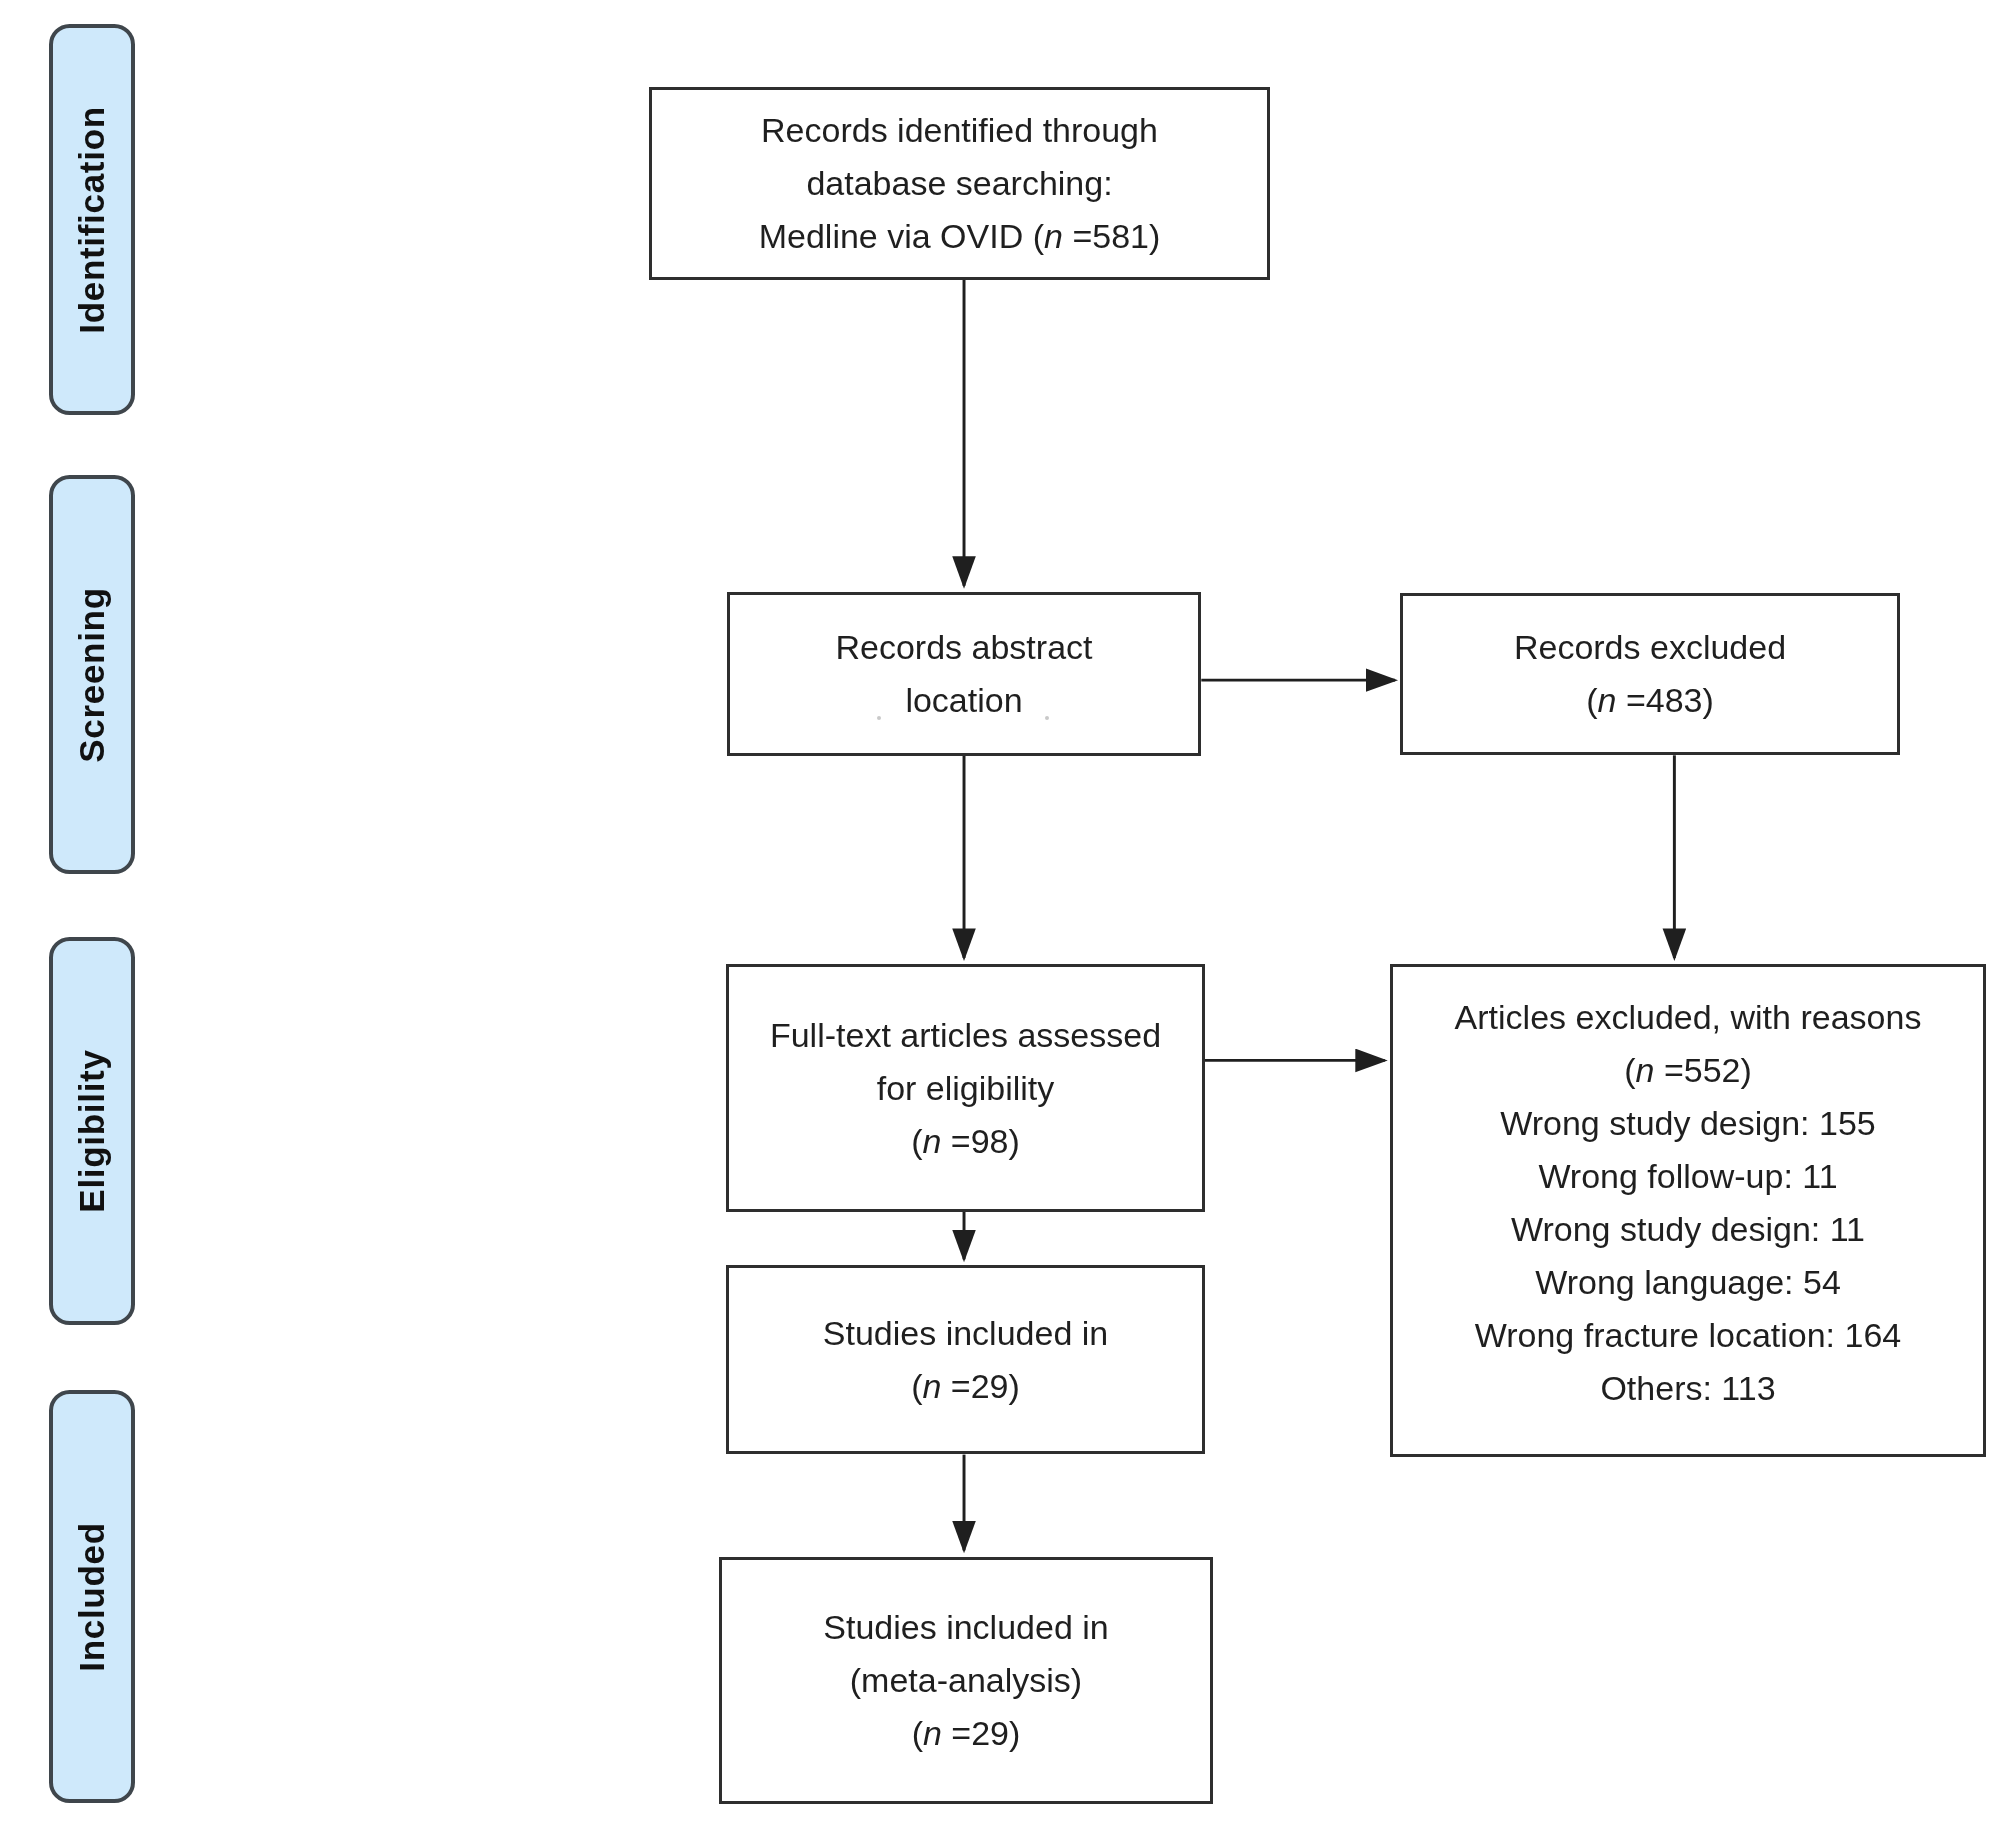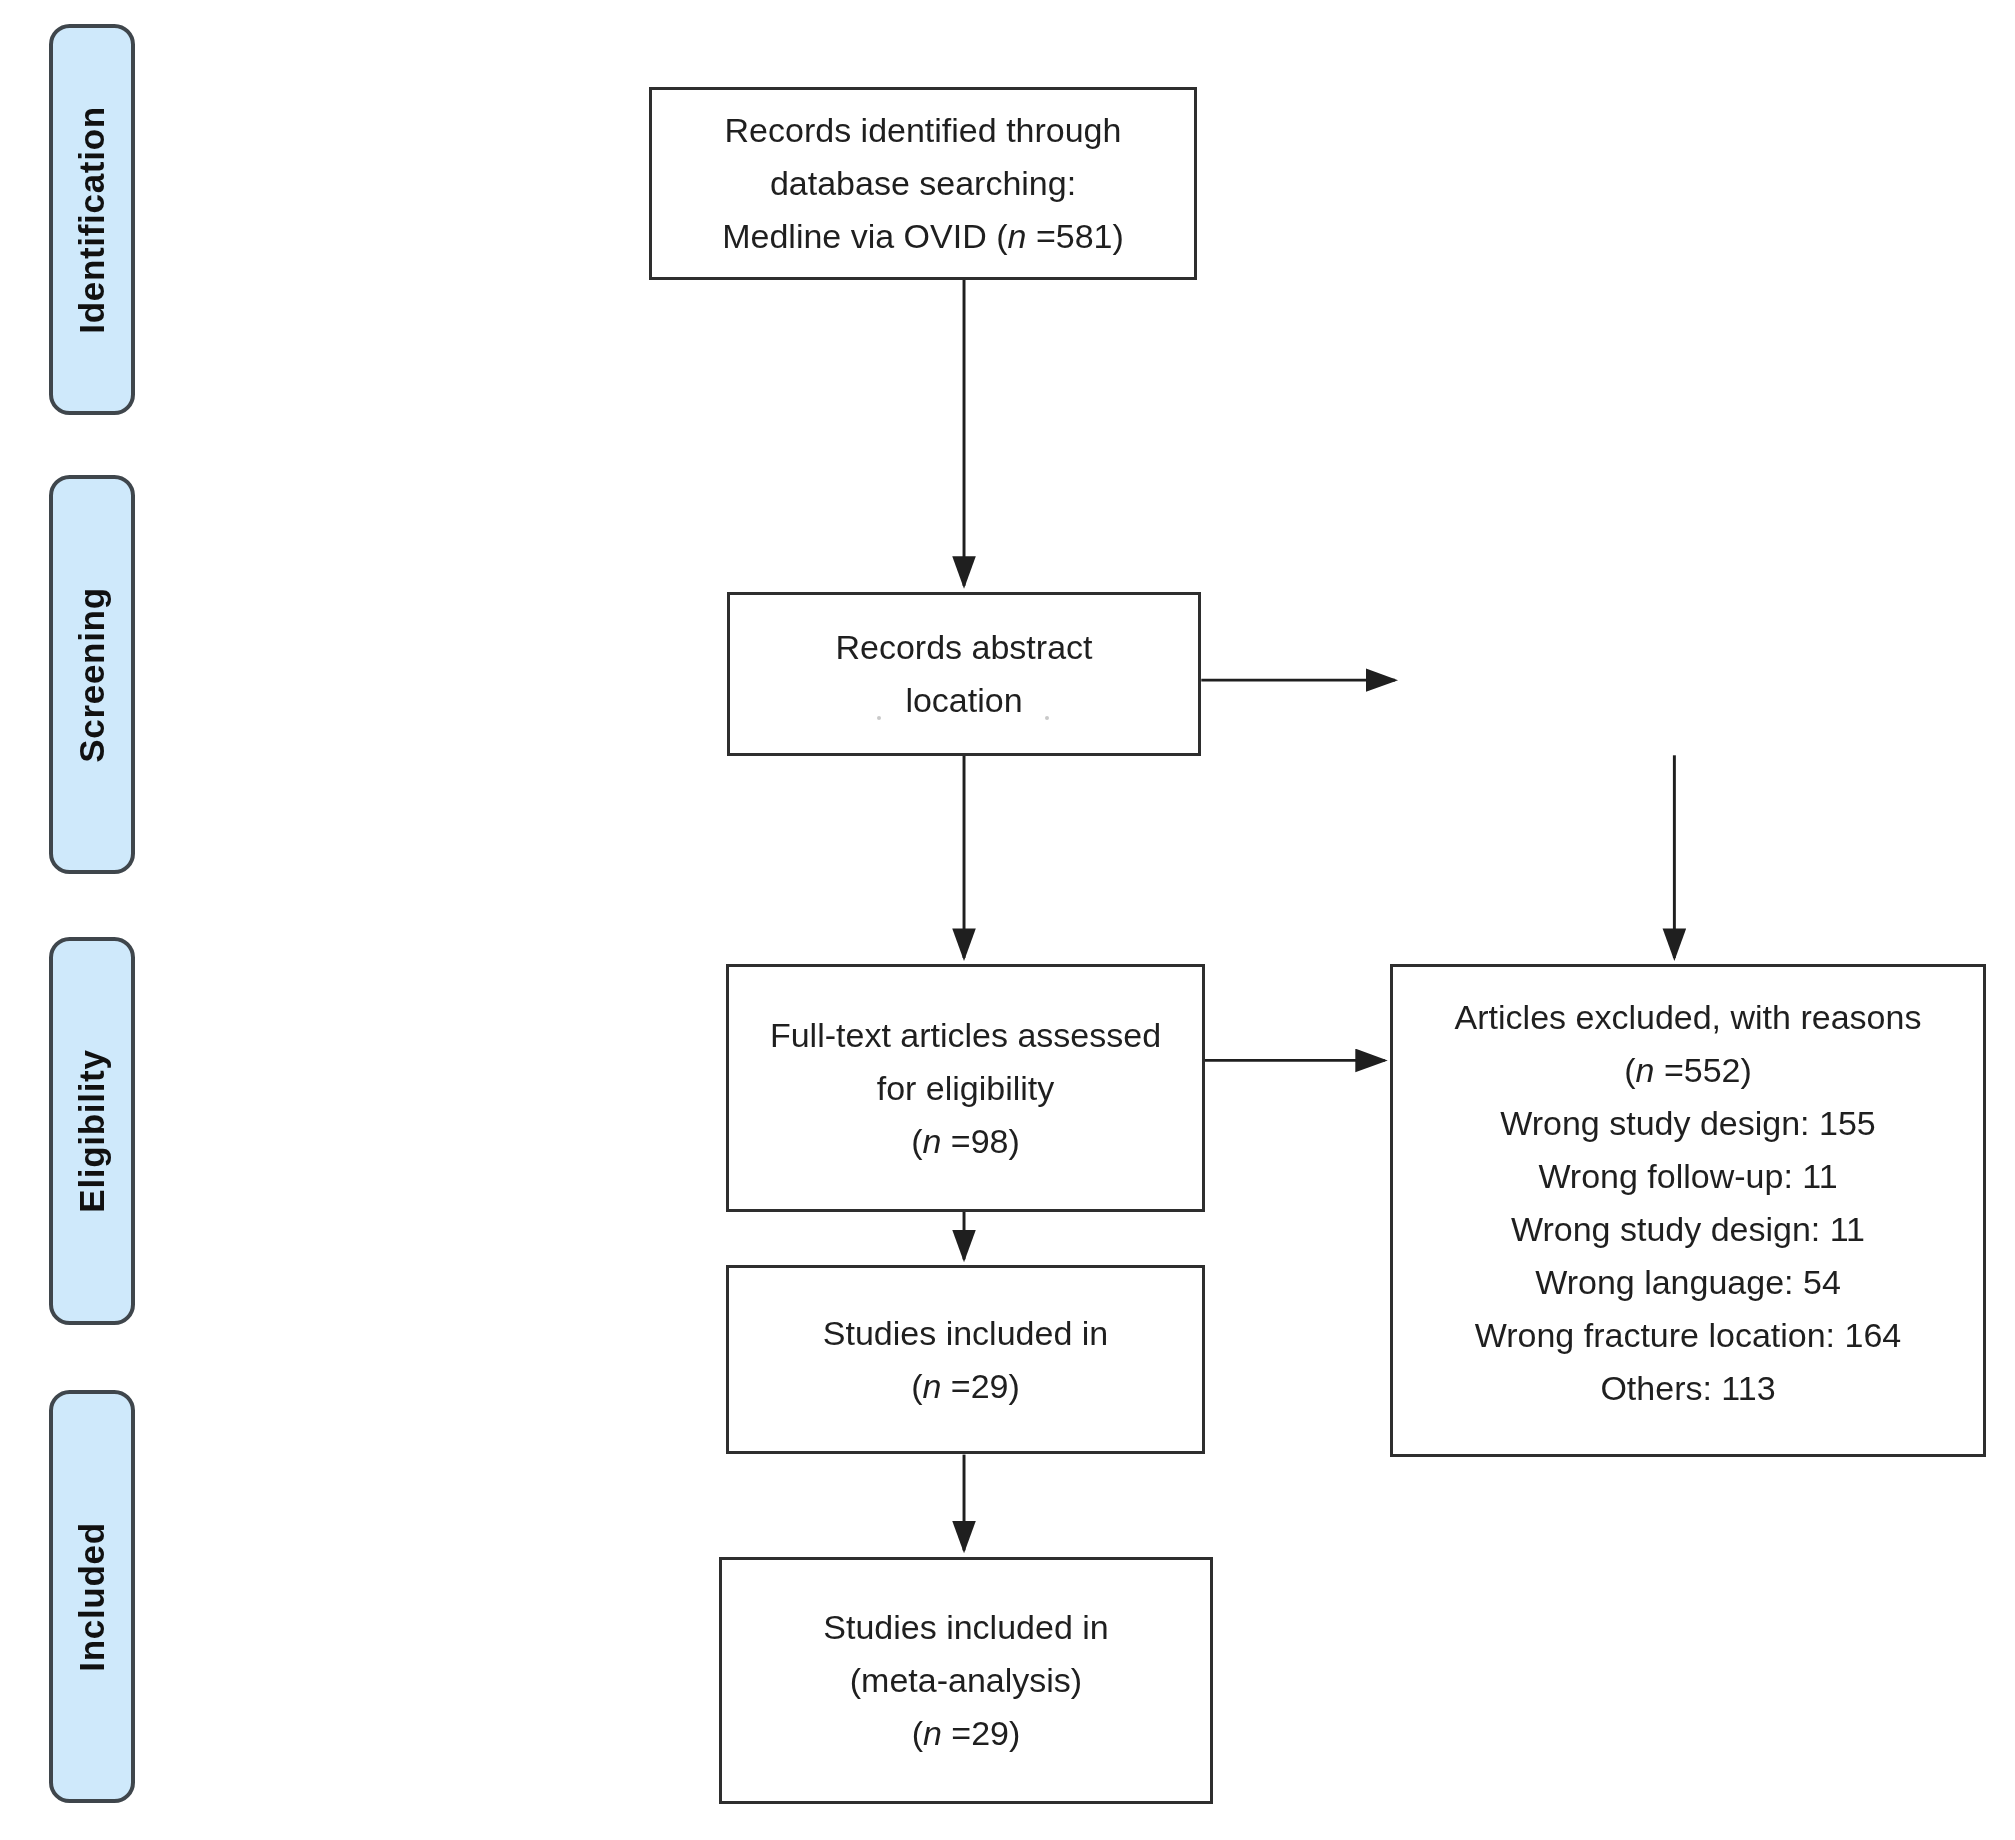--- a/index.html
+++ b/index.html
@@ -56,21 +56,21 @@
     flex-direction: column;
     align-items: center;
     justify-content: center;
     text-align: center;
     font-size: 34px;
     line-height: 53px;
   }
   .fbox .line { white-space: nowrap; }
   .fbox i { font-style: italic; }
 
-  .box-identified   { left: 649px;  top: 87px;  width: 548px; height: 193px; }
+  .box-identified   { left: 649px;  top: 87px;  width: 621px; height: 193px; }
   .box-screened     { left: 727px;  top: 592px;  width: 474px; height: 164px; }
   .box-excluded-rec { left: 1400px; top: 593px;  width: 500px; height: 162px; }
   .box-fulltext     { left: 726px;  top: 964px; width: 479px; height: 248px; }
   .box-excluded-art { left: 1390px; top: 964px; width: 596px; height: 493px;
                       justify-content: flex-start; padding-top: 24px; }
   .box-qualitative  { left: 726px;  top: 1265px; width: 479px; height: 189px; }
   .box-quantitative { left: 719px;  top: 1557px; width: 494px; height: 247px; }
 
   
   .artifact-dot {
@@ -132,20 +132,24 @@
     <div class="line">Records identified through</div>
     <div class="line">database searching:</div>
     <div class="line">Medline via OVID (<i>n</i> =581)</div>
   </div>
 
   <div class="fbox box-screened">
     <div class="line">Records abstract</div>
     <div class="line">location</div>
   </div>
 
+  <div class="fbox box-excluded-rec">
+    <div class="line">Records excluded</div>
+    <div class="line">(<i>n</i> =483)</div>
+  </div>
 
   <div class="fbox box-fulltext">
     <div class="line">Full-text articles assessed</div>
     <div class="line">for eligibility</div>
     <div class="line">(<i>n</i> =98)</div>
   </div>
 
   <div class="fbox box-excluded-art">
     <div class="line">Articles excluded, with reasons</div>
     <div class="line">(<i>n</i> =552)</div>

